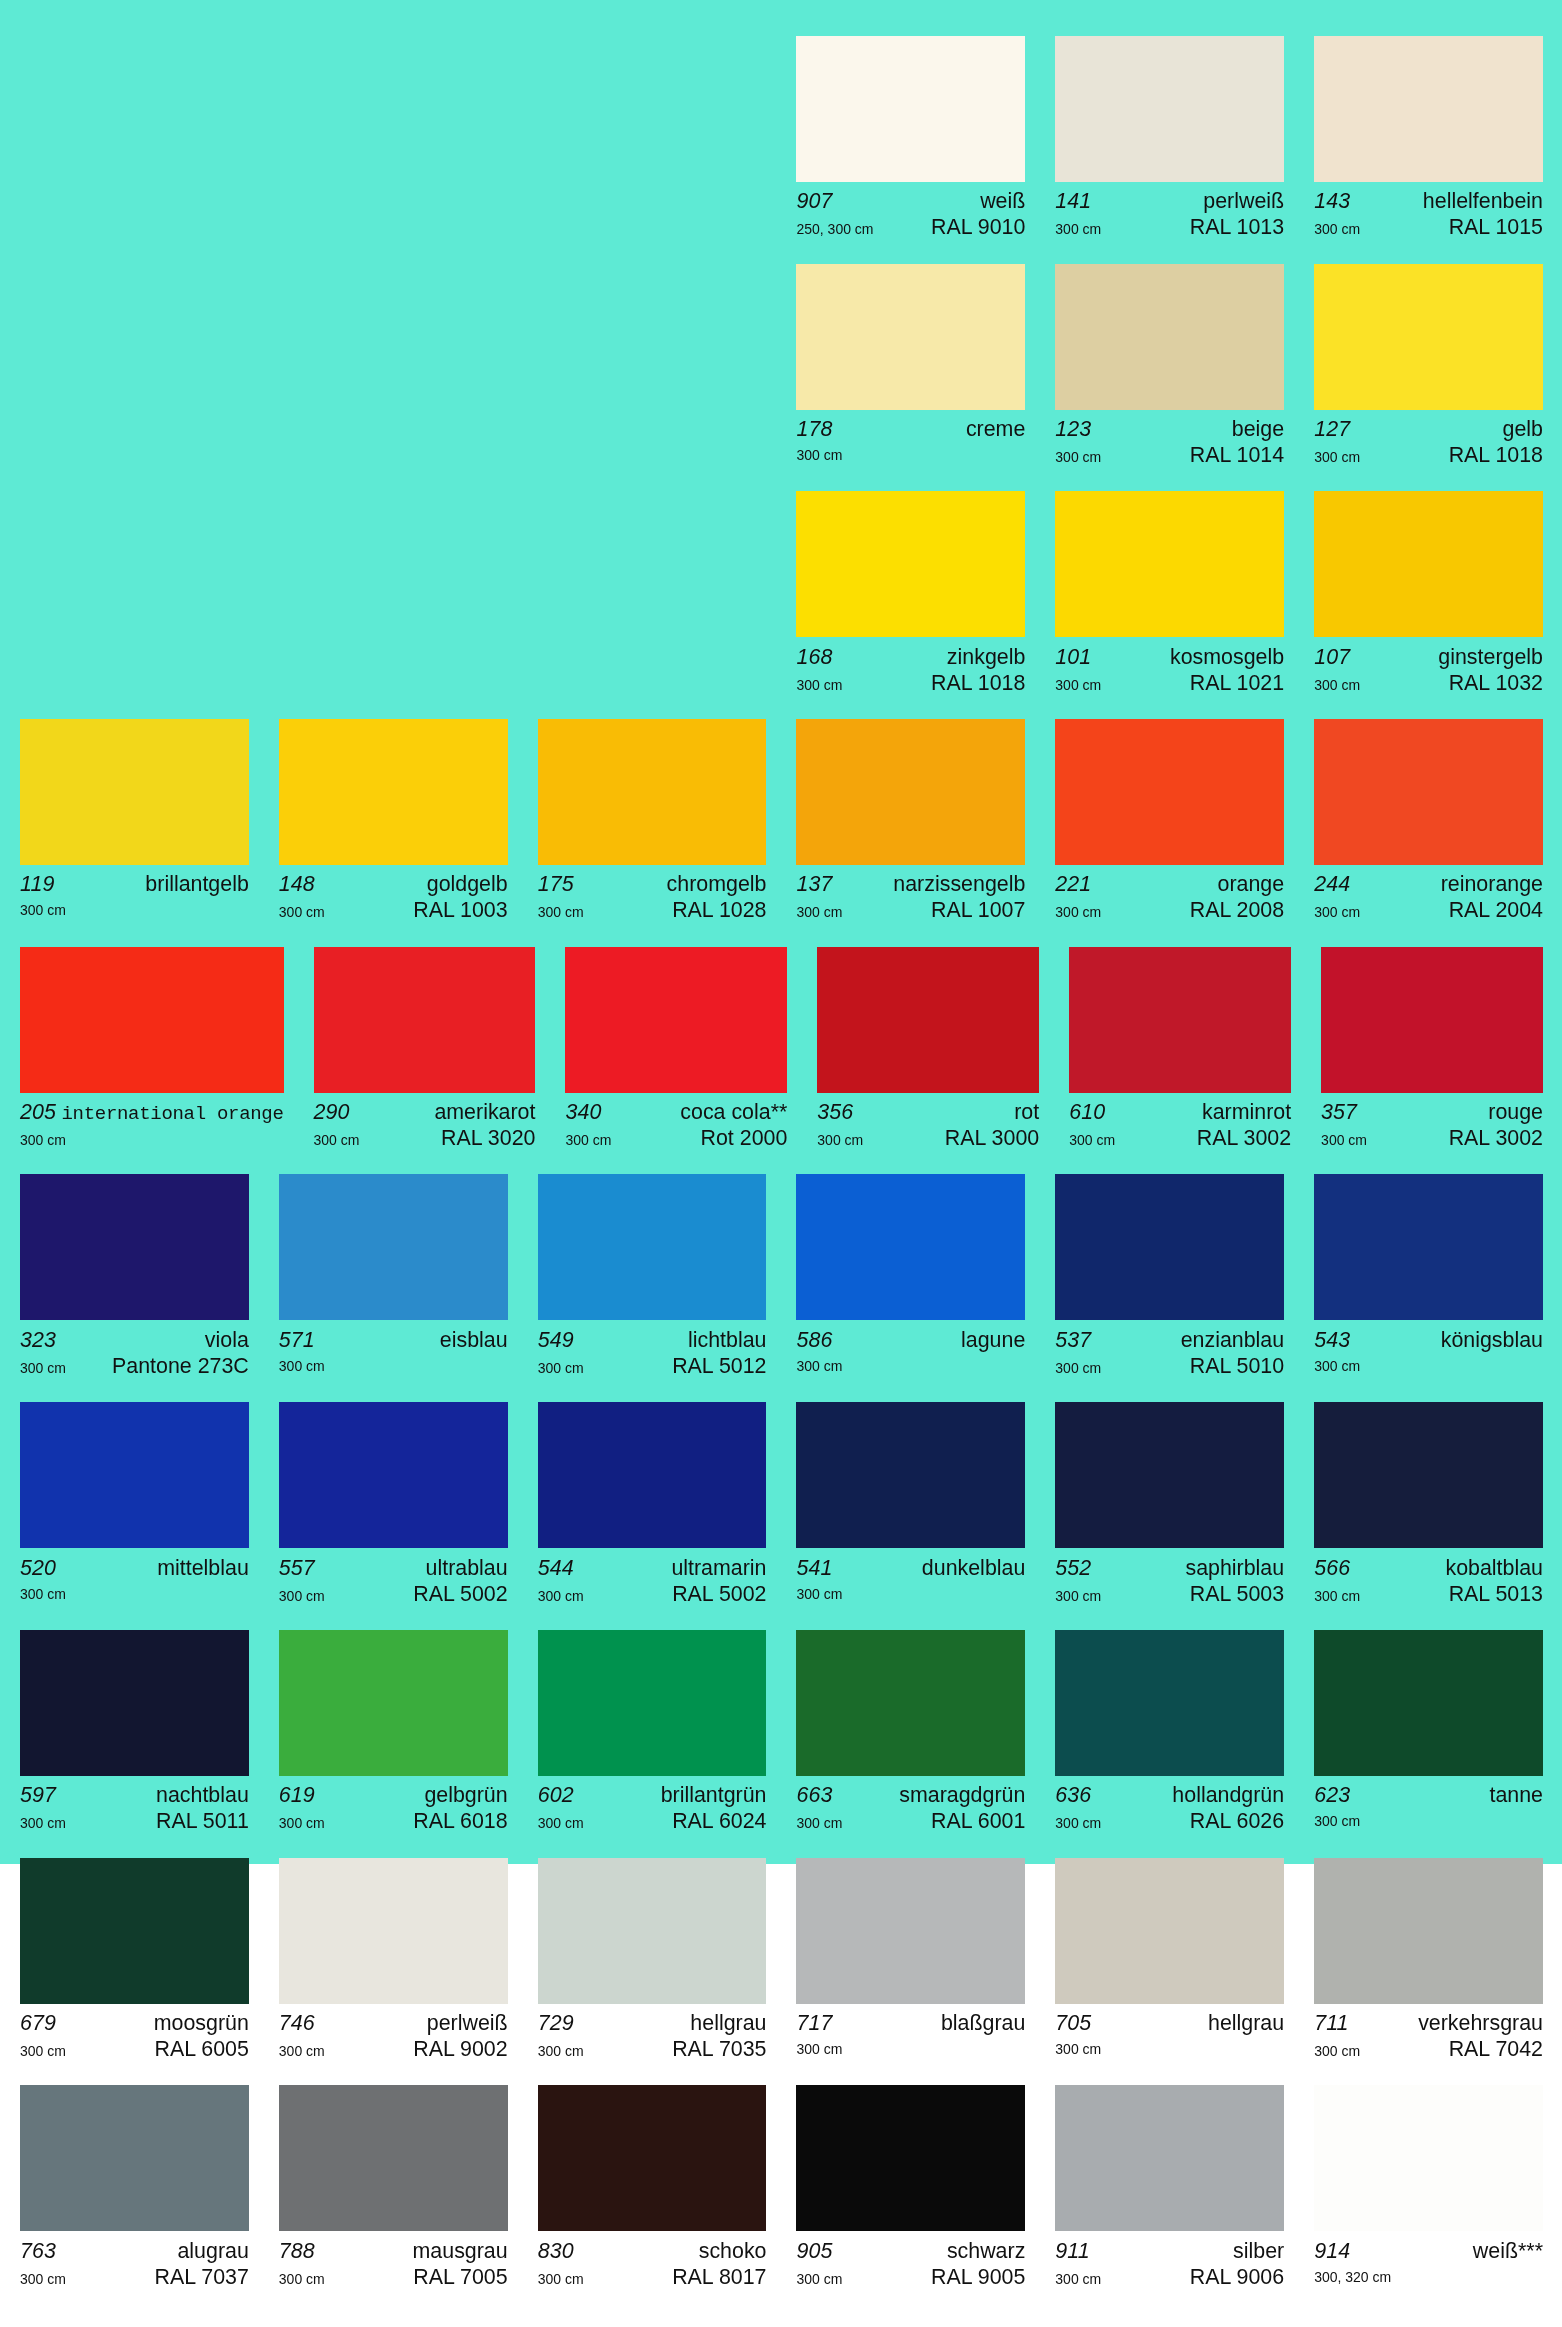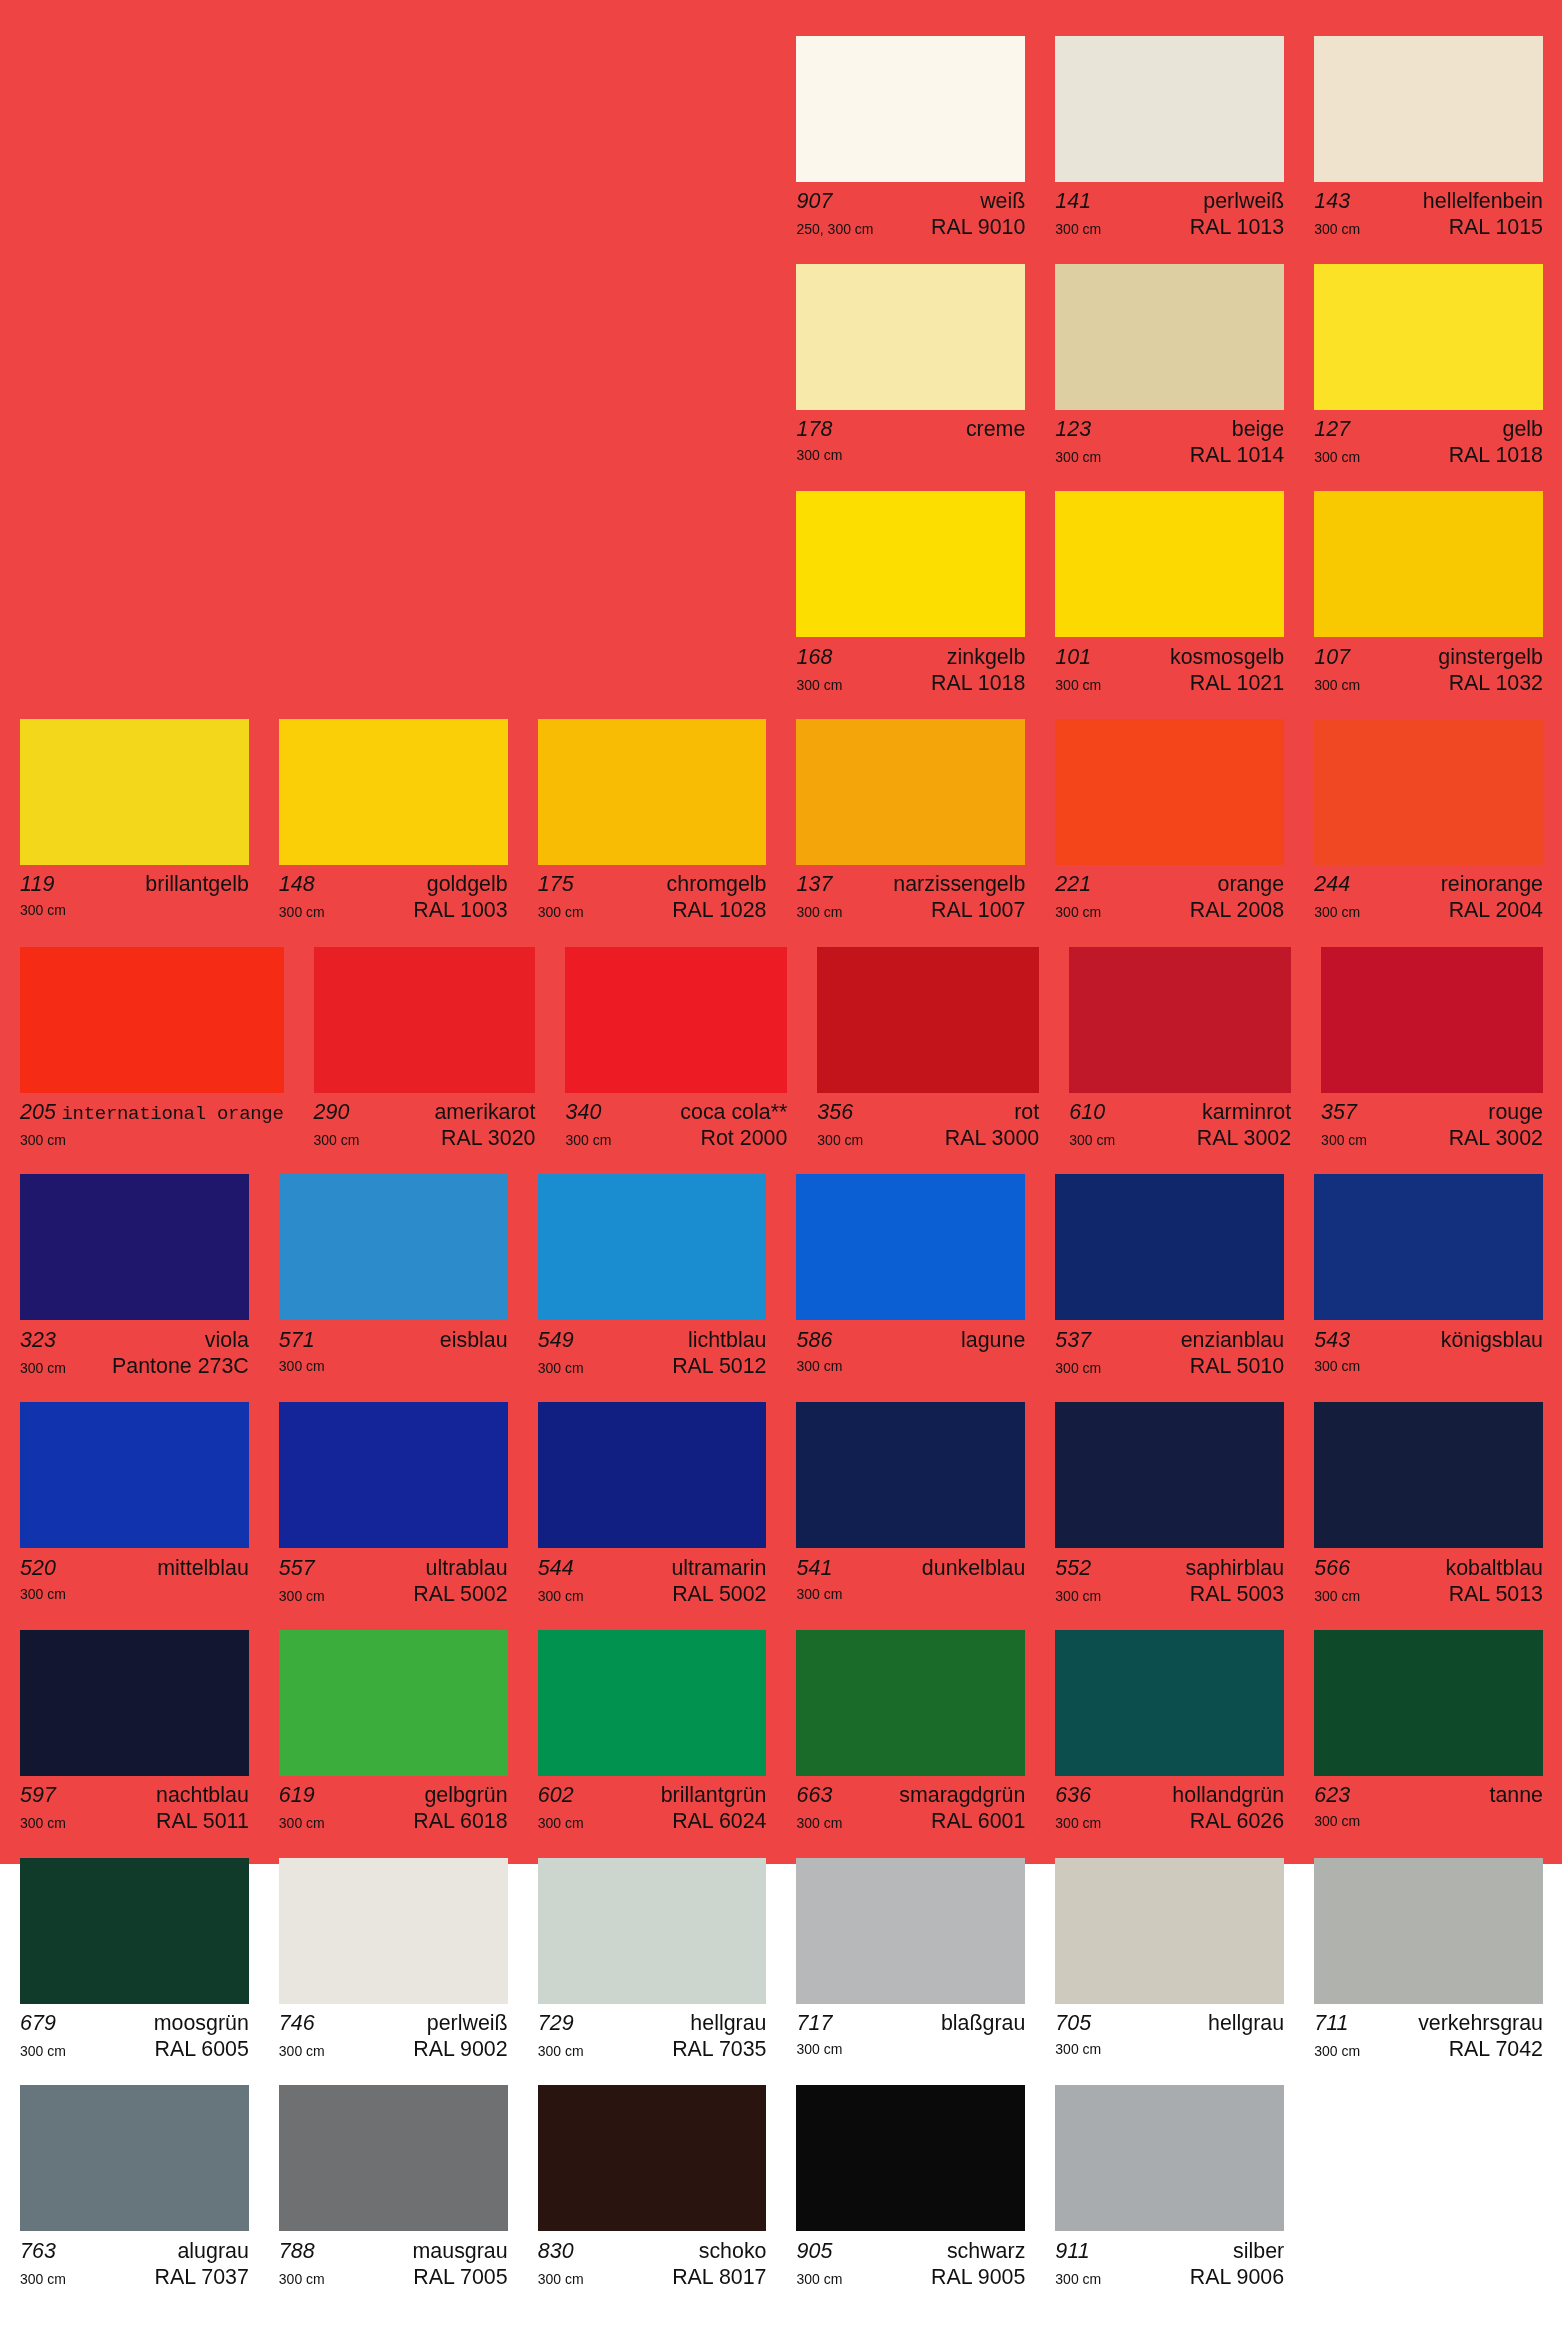--- a/index.html
+++ b/index.html
@@ -13,21 +13,21 @@
     height: 2327px;
     font-family: "Liberation Sans", sans-serif;
     -webkit-font-smoothing: antialiased;
     overflow: hidden;
   }
 
   #sheet {
     position: relative;
     width: 1563px;
     height: 1864px;
-    background: #ef4444;
+    background: #5eead4;
     box-sizing: border-box;
   }
 
   .grid {
     position: absolute;
     left: 20px;
     top: 36px;
     width: 1523px;
     display: flex;
     flex-direction: column;
@@ -792,16 +792,29 @@
             <div class="cap-line line1">
               <span class="code">911</span>
               <span class="name">silber</span>
             </div>
             <div class="cap-line line2">
               <span class="width">300 cm</span>
               <span class="ral">RAL 9006</span>
             </div>
           </div>
         </div>
+        <div class="cell">
+          <div class="swatch" style="background: rgb(253, 253, 251);"></div>
+          <div class="caption">
+            <div class="cap-line line1">
+              <span class="code">914</span>
+              <span class="name">weiß***</span>
+            </div>
+            <div class="cap-line line2">
+              <span class="width">300, 320 cm</span>
+              <span class="ral"></span>
+            </div>
+          </div>
+        </div>
       </div>
     </div>
 </div>
 
 
 </body></html>

